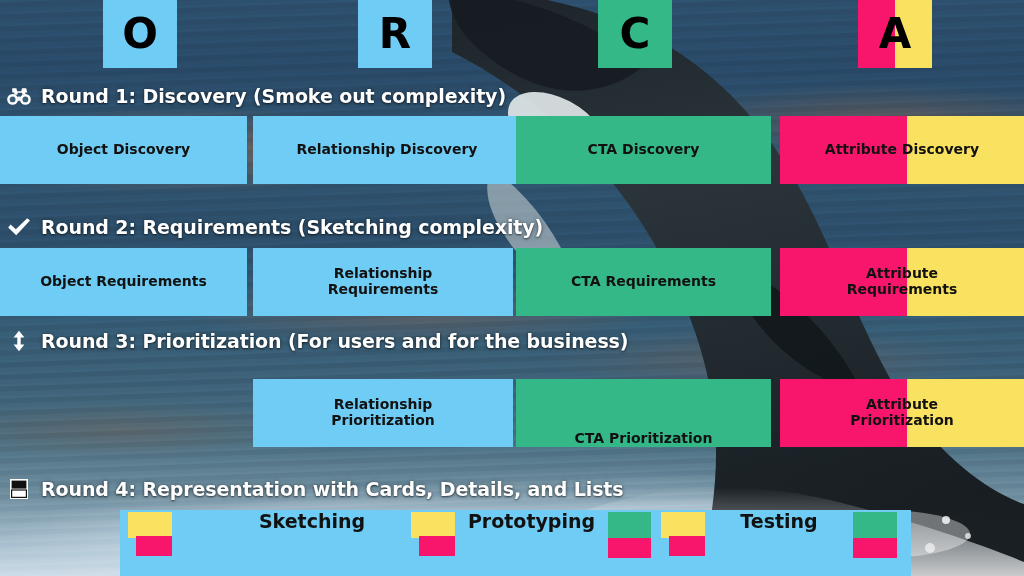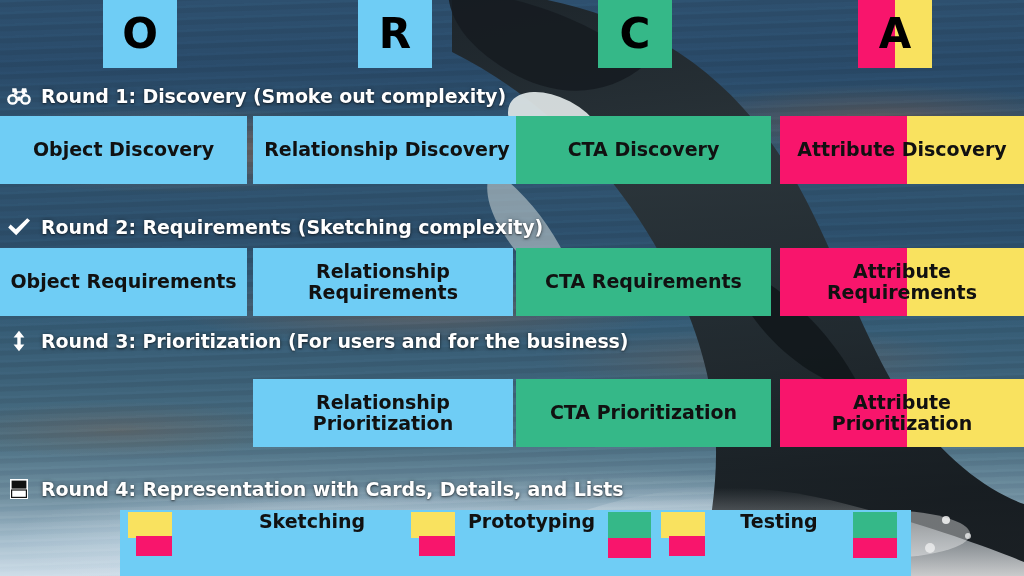--- a/index.html
+++ b/index.html
@@ -127,21 +127,21 @@
     align-items: center;
     justify-content: center;
     overflow: hidden;
     box-sizing: border-box;
   }
   .bar .bar-label {
     position: relative;
     z-index: 3;
     color: #111111;
     font-weight: 700;
-    font-size: 19px;
+    font-size: 14px;
     line-height: 1.12;
     text-align: center;
     padding: 0 6px;
     white-space: pre-line;
   }
   .bar .bg-left, .bar .bg-right {
     position: absolute;
     top: 0; bottom: 0;
     z-index: 1;
   }
@@ -322,21 +322,21 @@
     </svg>
     <span class="head-text">Round 3: Prioritization (For users and for the business)</span>
   </div>
 
   <div class="bar" style="left:253px; top:379px; width:260px; height:68px;">
     <div class="bg-left" style="left: 0px; right: 0px; background: rgb(111, 205, 245);"></div>
 
     <span class="bar-label">Relationship
 Prioritization</span>
   </div>
-  <div class="bar" style="left:516px; top:379px; width:255px; height:68px;">
+  <div class="bar" style="left:516px; top:379px; width:255px; height:68px;align-items:flex-end;">
     <div class="bg-left" style="left: 0px; right: 0px; background: rgb(53, 184, 136);"></div>
 
     <span class="bar-label">CTA Prioritization</span>
   </div>
   <div class="bar" style="left:780px; top:379px; width:244px; height:68px;">
     <div class="bg-left" style="left: 0px; width: 52%; background: rgb(248, 21, 108);"></div>
     <div class="bg-right" style="left: 52%; right: 0px; background: rgb(249, 226, 95);"></div>
     <span class="bar-label">Attribute
 Prioritization</span>
   </div>

